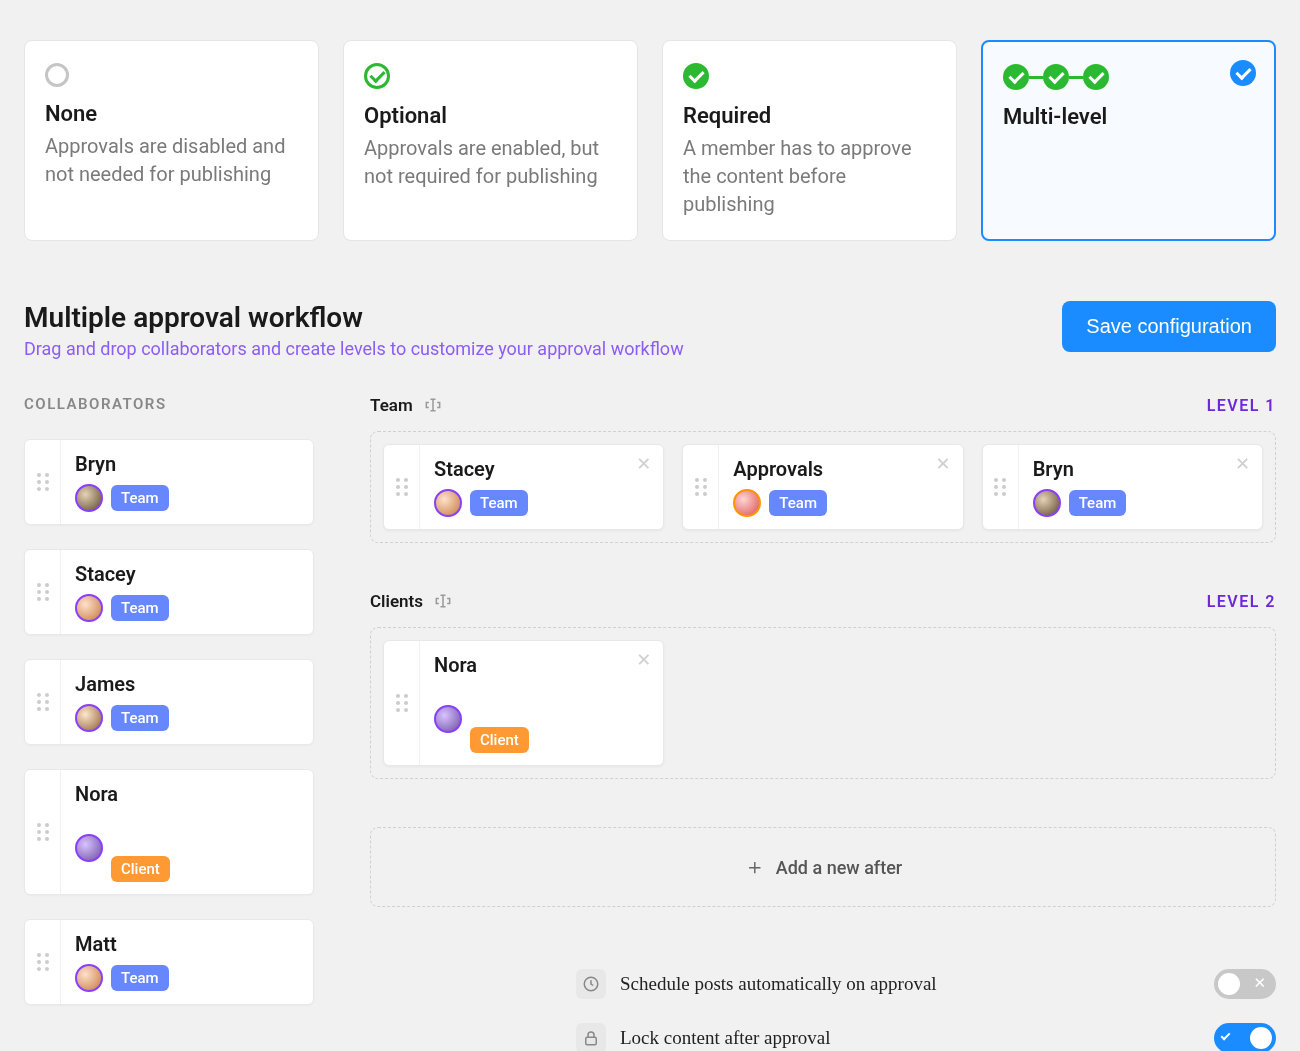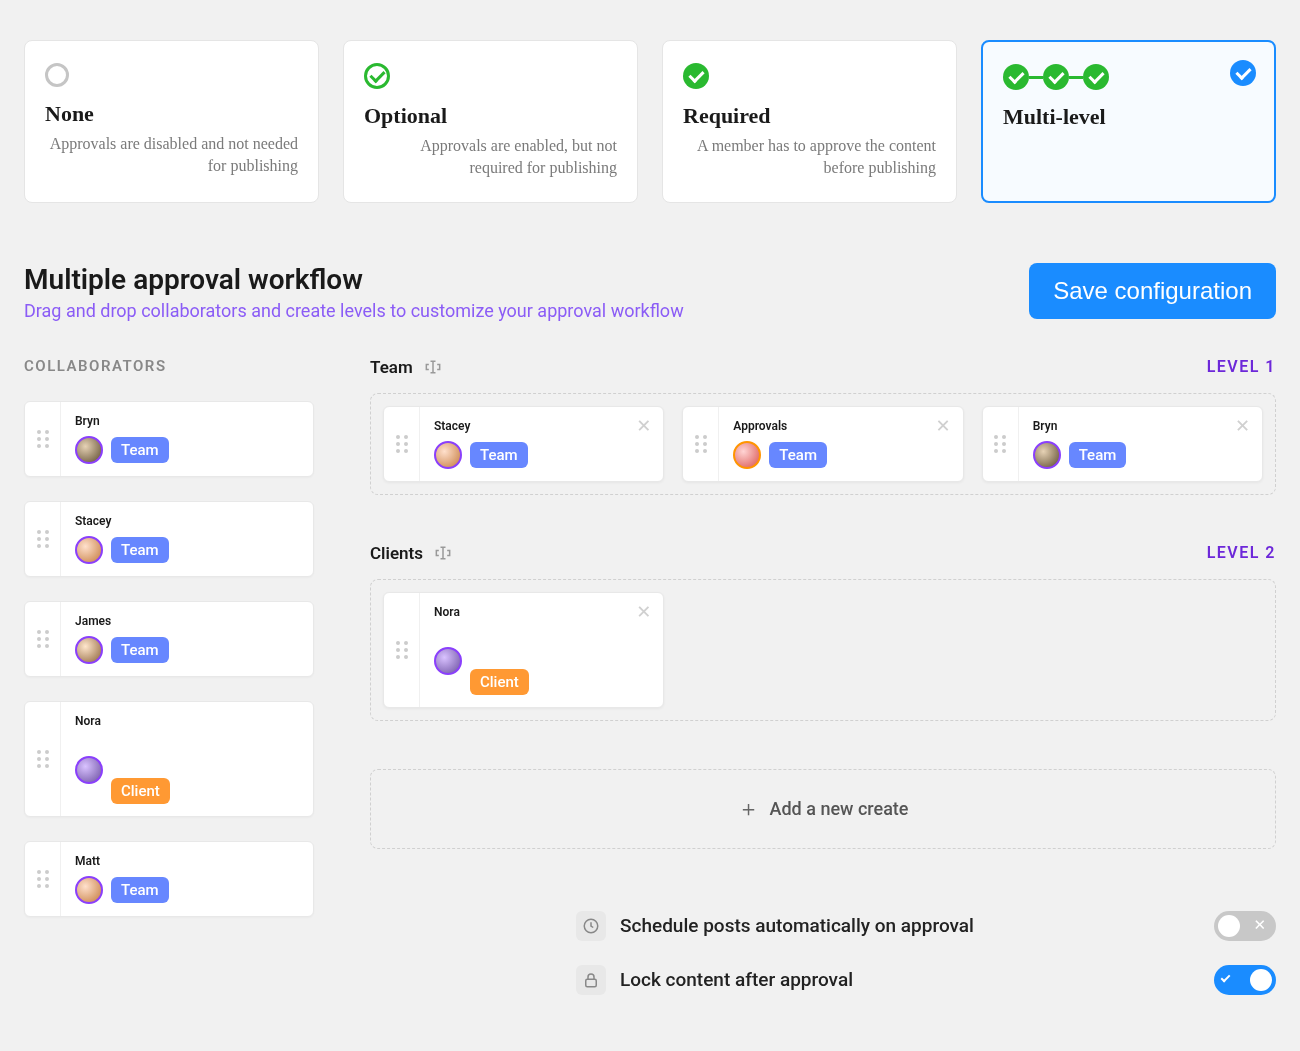--- a/index.html
+++ b/index.html
@@ -12,21 +12,20 @@
       background: #f1f1f1;
       padding: 40px 24px;
       color: #1a1a1a;
       width: 1300px;
     }
     .options-grid {
       display: grid;
       grid-template-columns: repeat(4, 1fr);
       gap: 24px;
       margin-bottom: 60px;
-      font-family: Liberation Serif, serif;
     }
     .option-card {
       background: #fff;
       border: 1px solid #e5e5e5;
       border-radius: 8px;
       padding: 22px 20px;
       cursor: pointer;
       position: relative;
     }
     .option-card.selected {
@@ -119,24 +118,23 @@
       border-bottom: 3px solid #fff;
       transform: rotate(45deg);
       margin-top: -3px;
     }
     .option-title {
       font-size: 22px;
       font-weight: 600;
       margin-bottom: 6px;
     }
     .option-desc {
-      font-size: 16px;
+      font-size: 20px;
       color: #7a7a7a;
       line-height: 1.4;
-      text-align: right;
     }
     .workflow-header {
       display: flex;
       justify-content: space-between;
       align-items: flex-start;
       margin-bottom: 36px;
     }
     .workflow-title {
       font-size: 28px;
       font-weight: 600;
@@ -144,21 +142,21 @@
     }
     .workflow-sub {
       font-size: 18px;
       color: #8b5cf6;
     }
     .save-btn {
       background: #1a8cff;
       color: #fff;
       border: none;
       padding: 14px 24px;
-      font-size: 24px;
+      font-size: 20px;
       font-weight: 500;
       border-radius: 8px;
       cursor: pointer;
       margin-left: 22px;
     }
     .main-area {
       display: flex;
       gap: 56px;
       align-items: flex-start;
     }
@@ -199,21 +197,21 @@
       width: 4px;
       height: 4px;
       background: #ccc;
       border-radius: 50%;
     }
     .person-body {
       padding: 12px 14px;
       flex: 1;
     }
     .person-name {
-      font-size: 12px;
+      font-size: 20px;
       font-weight: 600;
       margin-bottom: 8px;
     }
     .person-meta {
       display: flex;
       align-items: center;
       gap: 8px;
     }
     .avatar {
       width: 28px;
@@ -331,20 +329,21 @@
       border-radius: 6px;
       display: flex;
       align-items: center;
       justify-content: center;
       color: #888;
     }
     .setting-label {
       font-size: 19px;
       font-weight: 500;
       color: #222;
+      font-family: Liberation Serif, serif;
     }
     .toggle {
       width: 62px;
       height: 30px;
       border-radius: 15px;
       position: relative;
       cursor: pointer;
     }
     .toggle.off {
       background: #c8c8c8;
@@ -641,21 +640,21 @@
           <span class="tag tag-client">Client</span>
         </div>
       </div>
       <span class="close-x">✕</span>
           </div>
         </div>
       </div>
 
     <div class="add-level">
       <span class="plus-icon">＋</span>
-      <span>Add a new create</span>
+      <span>Add a new after</span>
     </div>
 
     <div class="settings-rows">
       <div class="setting-row">
         <div class="setting-left">
           <div class="setting-icon">
             <svg width="18" height="18" viewBox="0 0 24 24" fill="none" stroke="currentColor" stroke-width="2">
                 <circle cx="12" cy="12" r="9"></circle>
                 <path d="M12 7v5l3 2"></path>
               </svg>

